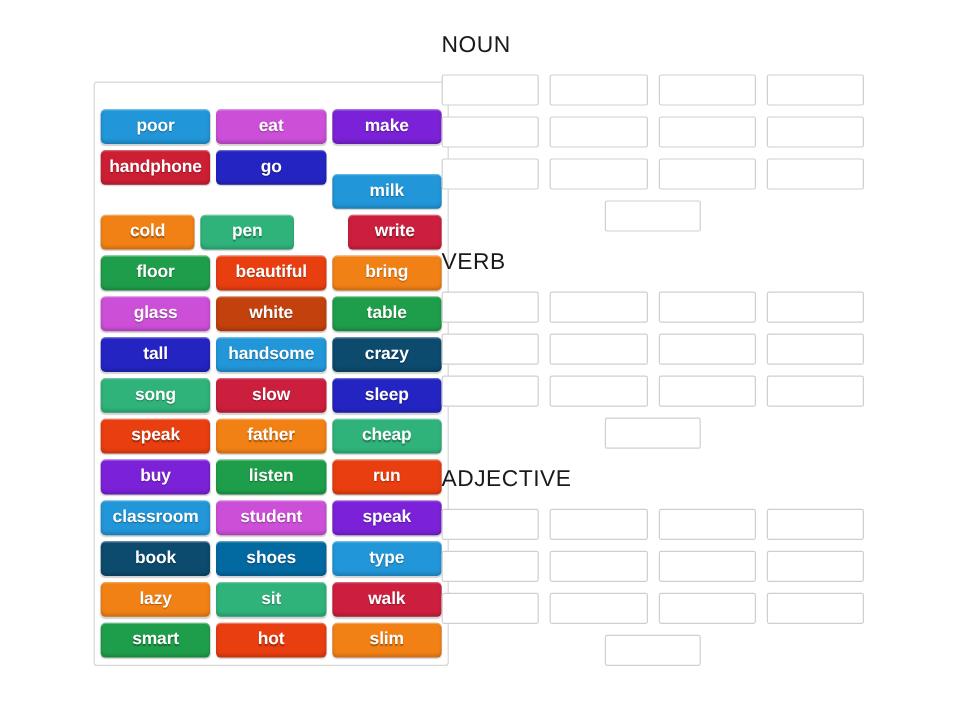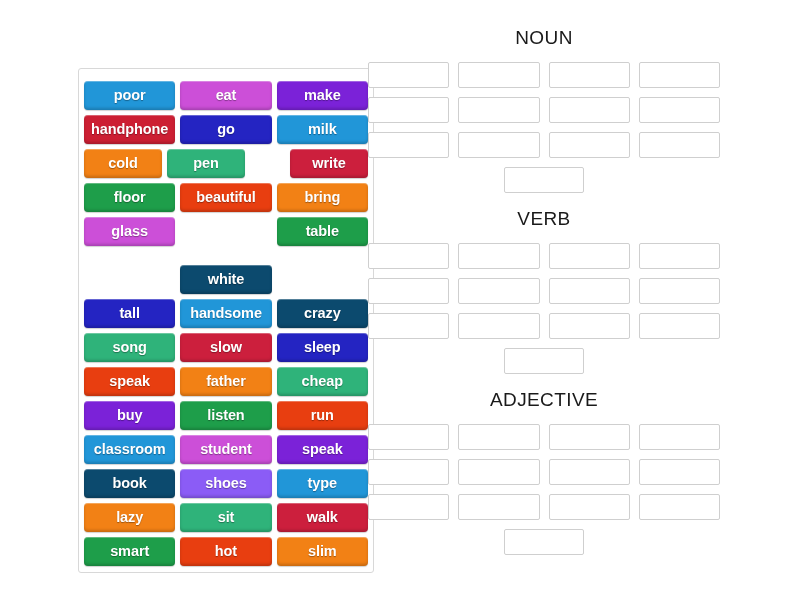--- a/index.html
+++ b/index.html
@@ -26,21 +26,21 @@
   .wordbank-wrap {
     position: absolute;
     left: 78px;
     top: 68px;
     width: 268px;
   }
   .wordbank {
     border: 1px solid #d8d8d8;
     border-radius: 3px;
     background: #ffffff;
-    padding: 12px 5px 6px 5px;
+    padding: 22px 5px 6px 5px;
     box-sizing: border-box;
     width: 296px;
   }
   .tile-row {
     display: flex;
     gap: 5px;
     margin-bottom: 5px;
   }
   .tile-row:last-child { margin-bottom: 0; }
 
@@ -71,21 +71,21 @@
   .categories {
     position: absolute;
     left: 368px;
     top: 28px;
     width: 352px;
   }
   .category {
     margin-bottom: 6px;
   }
   .cat-title {
-    text-align: center;
+    text-align: left;
     font-size: 19px;
     font-weight: normal;
     color: #1a1a1a;
     letter-spacing: 0.4px;
     margin: 0 0 14px 0;
     line-height: 20px;
   }
   .cat-title.verb-t { margin-top: 16px; }
 
   .slot-row {
@@ -118,35 +118,35 @@
   <div class="wordbank-wrap">
     <div class="wordbank" id="wordbank">
         <div class="tile-row">
           <div class="tile" style="background: rgb(33, 150, 216);">poor</div>
           <div class="tile" style="background: rgb(204, 79, 216);">eat</div>
           <div class="tile" style="background: rgb(123, 34, 216);">make</div>
         </div>
         <div class="tile-row">
           <div class="tile" style="background: rgb(204, 31, 51);">handphone</div>
           <div class="tile" style="background: rgb(36, 36, 194);">go</div>
-          <div class="tile" style="background: rgb(33, 150, 216);">milk</div>
+          <div class="tile" style="background: rgb(33, 150, 216); margin-top: 20px;">milk</div>
         </div>
         <div class="tile-row">
           <div class="tile" style="background: rgb(242, 129, 21);">cold</div>
           <div class="tile" style="background: rgb(47, 179, 122);">pen</div>
           <div class="tile" style="background: rgb(204, 31, 61); margin-left: 40px;">write</div>
         </div>
         <div class="tile-row">
           <div class="tile" style="background: rgb(30, 158, 74);">floor</div>
           <div class="tile" style="background: rgb(232, 62, 16);">beautiful</div>
           <div class="tile" style="background: rgb(242, 129, 21);">bring</div>
         </div>
         <div class="tile-row">
           <div class="tile" style="background: rgb(204, 79, 216);">glass</div>
-          <div class="tile" style="background: #0c4a6e; margin-top: 48px;">white</div>
+          <div class="tile" style="background: #c2410c;">white</div>
           <div class="tile" style="background: rgb(30, 158, 74);">table</div>
         </div>
         <div class="tile-row">
           <div class="tile" style="background: rgb(36, 36, 194);">tall</div>
           <div class="tile" style="background: rgb(33, 150, 216); text-align: center;">handsome</div>
           <div class="tile" style="background: #0c4a6e;">crazy</div>
         </div>
         <div class="tile-row">
           <div class="tile" style="background: rgb(47, 179, 122);">song</div>
           <div class="tile" style="background: rgb(204, 31, 61);">slow</div>
@@ -162,21 +162,21 @@
           <div class="tile" style="background: rgb(30, 158, 74);">listen</div>
           <div class="tile" style="background: rgb(232, 62, 16);">run</div>
         </div>
         <div class="tile-row">
           <div class="tile" style="background: rgb(33, 150, 216);">classroom</div>
           <div class="tile" style="background: rgb(204, 79, 216);">student</div>
           <div class="tile" style="background: rgb(123, 34, 216);">speak</div>
         </div>
         <div class="tile-row">
           <div class="tile" style="background: #0c4a6e;">book</div>
-          <div class="tile" style="background: #8b5cf6; text-align: center;">shoes</div>
+          <div class="tile" style="background: #0369a1; text-align: center;">shoes</div>
           <div class="tile" style="background: rgb(33, 150, 216);">type</div>
         </div>
         <div class="tile-row">
           <div class="tile" style="background: rgb(242, 129, 21);">lazy</div>
           <div class="tile" style="background: rgb(47, 179, 122);">sit</div>
           <div class="tile" style="background: rgb(204, 31, 61);">walk</div>
         </div>
         <div class="tile-row">
           <div class="tile" style="background: rgb(30, 158, 74);">smart</div>
           <div class="tile" style="background: rgb(232, 62, 16);">hot</div>

